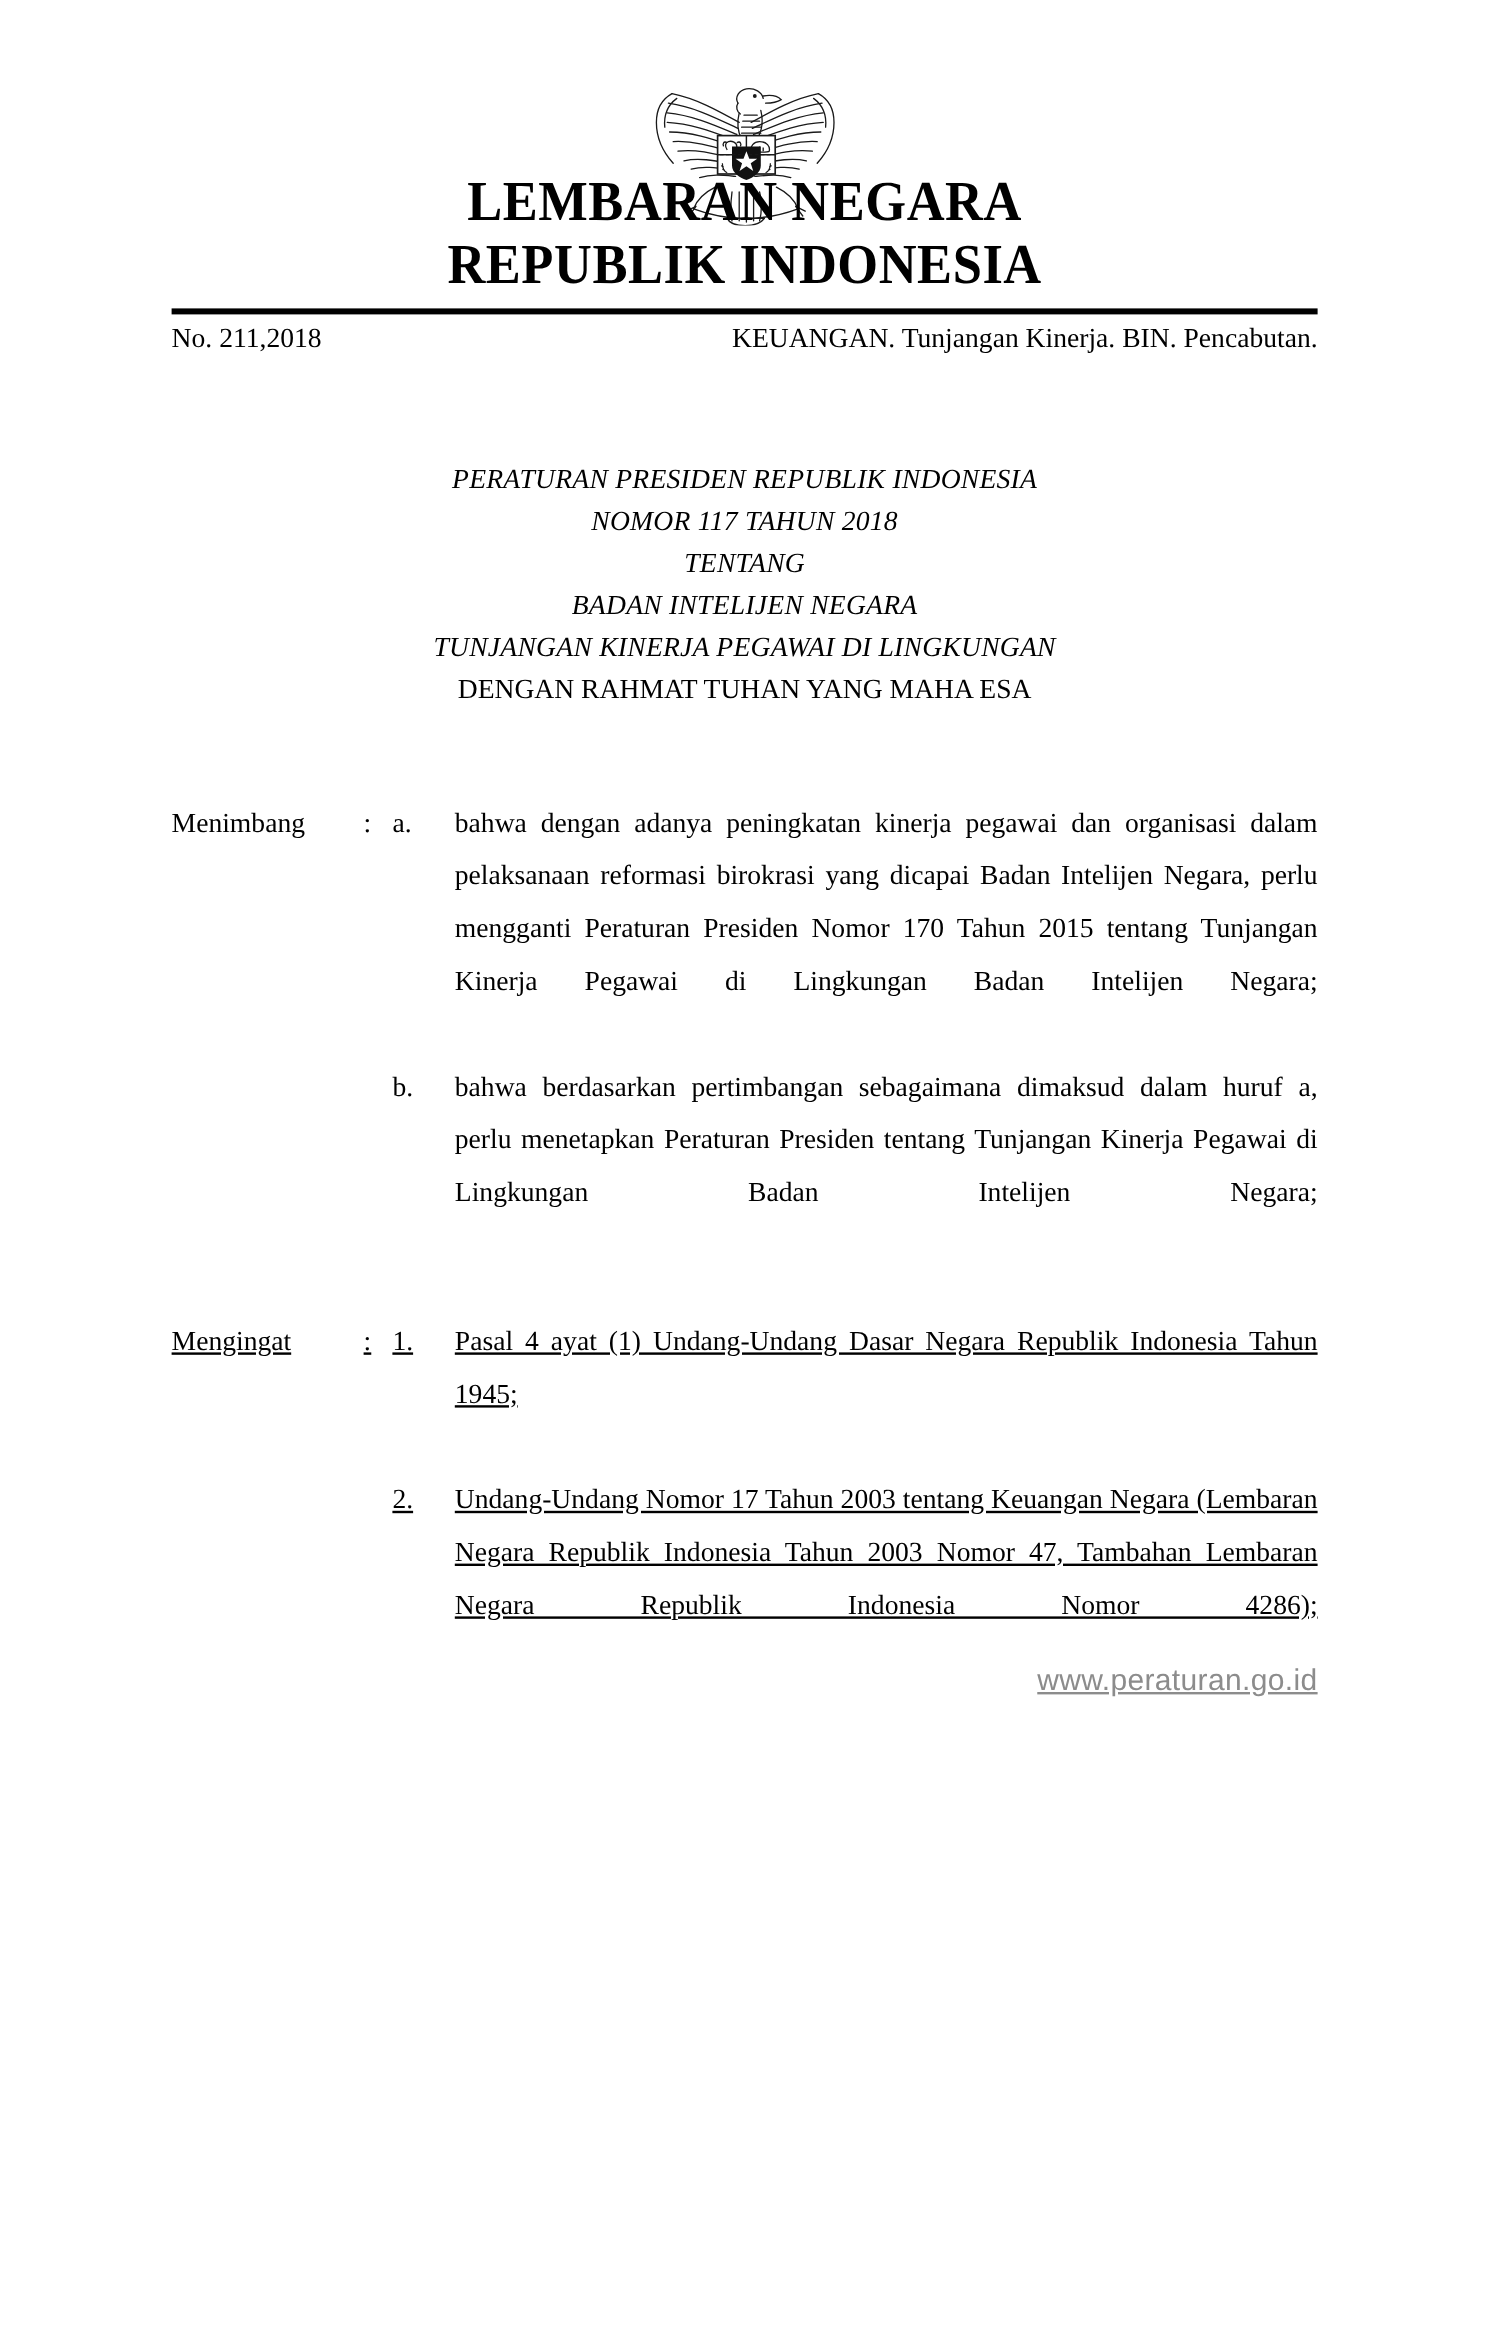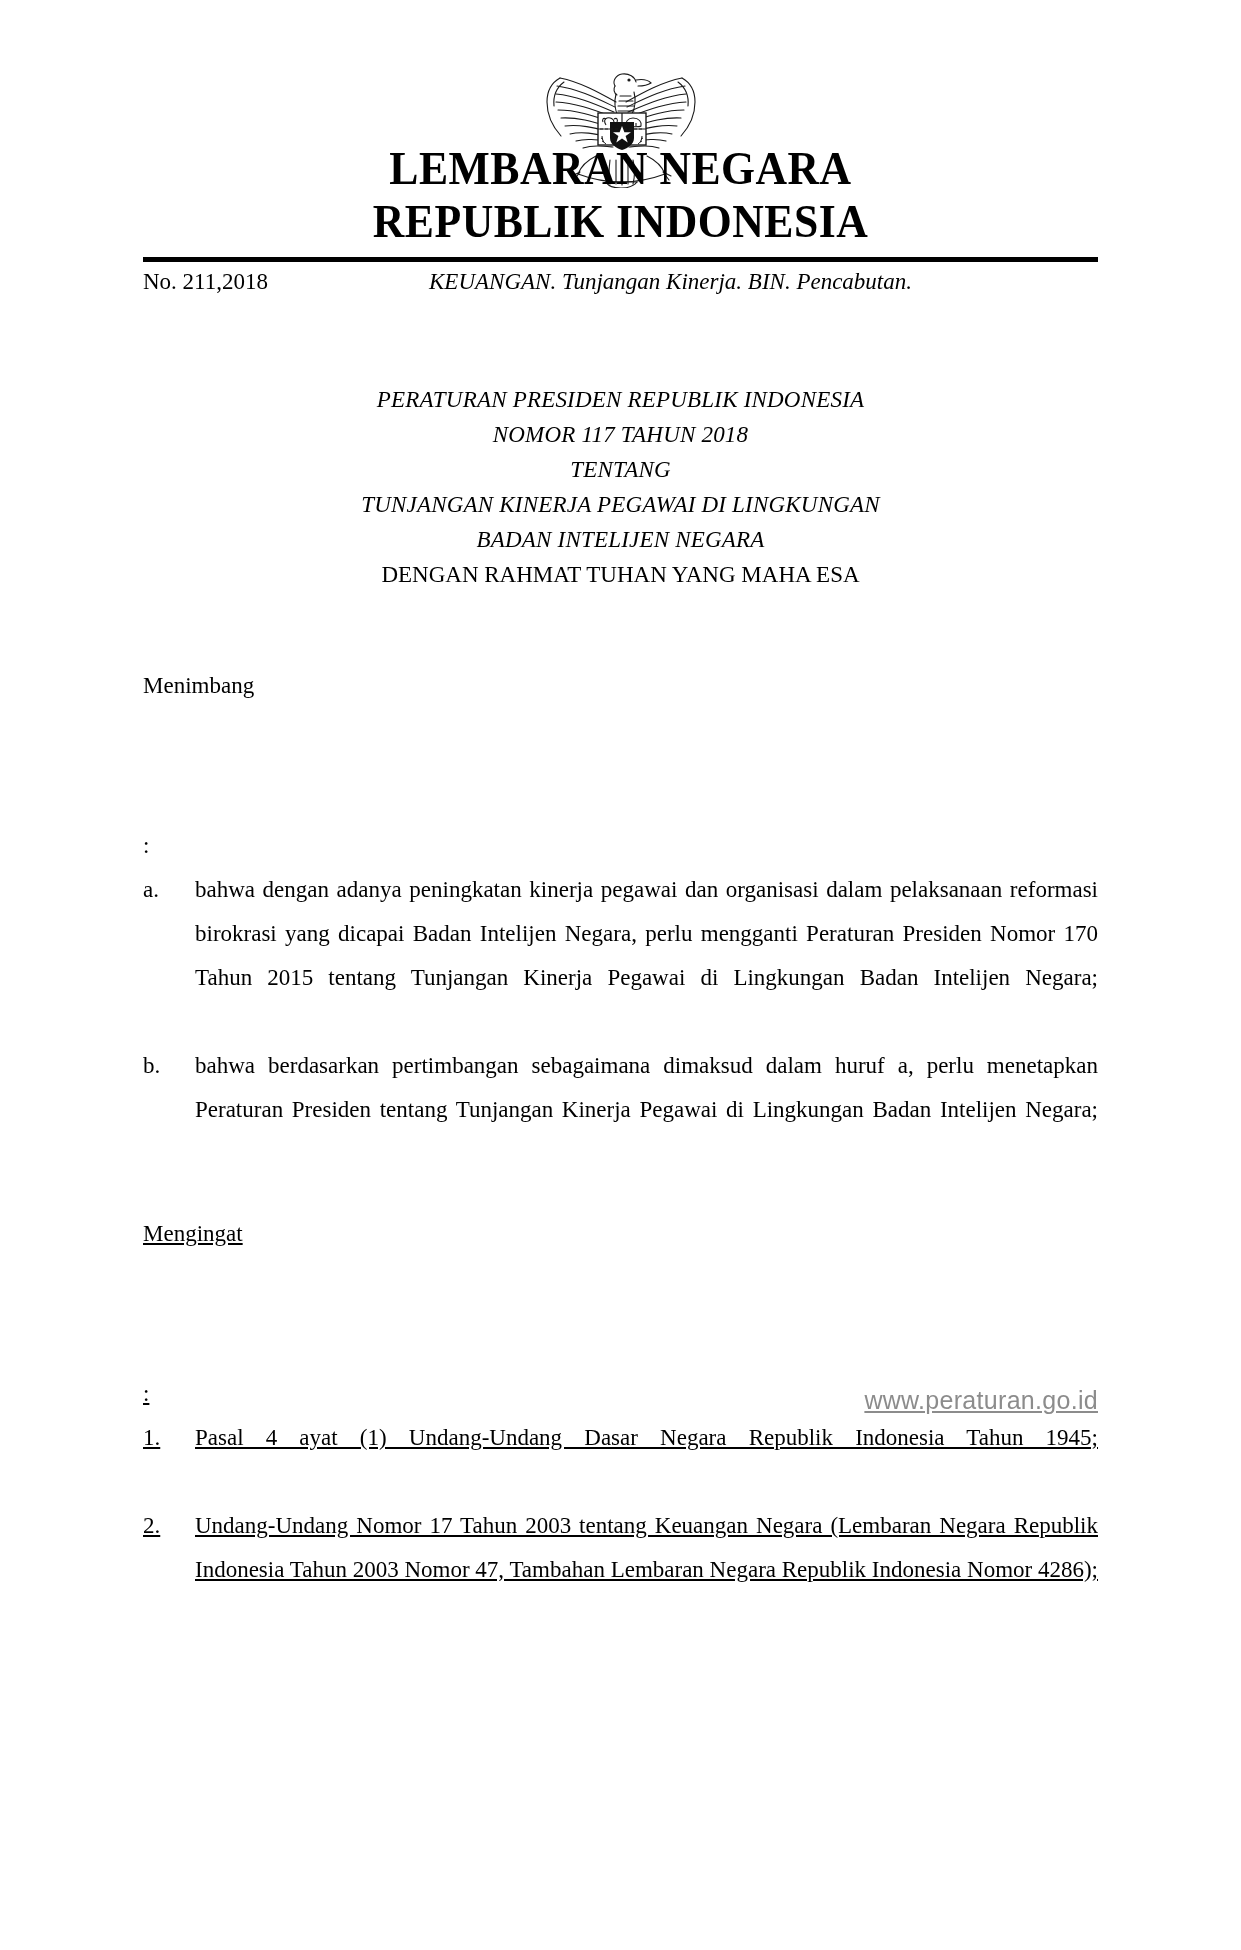--- a/index.html
+++ b/index.html
@@ -69,23 +69,22 @@
   .ln-no {
     position: absolute;
     left: 0;
     top: 0;
   }
   .ln-subject {
     position: absolute;
     left: 0;
     right: 0;
     top: 0;
-    text-align: center;
+    text-align: right;
     padding-left: 100px;
-    font-style: italic;
   }
 
   
   .title-block {
     text-align: center;
     margin-top: 76px;
     font-size: 23px;
     line-height: 35px;
     letter-spacing: 0.2px;
     font-style: italic;
@@ -106,21 +105,20 @@
 
   
   .clauses {
     margin-top: 72px;
   }
   .clause-group {
     display: flex;
     align-items: flex-start;
     font-size: 23px;
     line-height: 44px;
-    flex-direction: column;
   }
   .clause-group + .clause-group {
     margin-top: 36px;
     text-decoration: underline;
   }
   .clause-label {
     width: 160px;
     flex: 0 0 160px;
     white-space: nowrap;
   }
@@ -256,22 +254,22 @@
 
   <div class="ln-row">
     <span class="ln-no">No. 211,2018</span>
     <span class="ln-subject">KEUANGAN. Tunjangan Kinerja. BIN. Pencabutan.</span>
   </div>
 
   <div class="title-block">
     <div class="tl">PERATURAN PRESIDEN REPUBLIK INDONESIA</div>
     <div class="tl">NOMOR 117 TAHUN 2018</div>
     <div class="tl">TENTANG</div>
+    <div class="tl">BADAN INTELIJEN NEGARA</div>
     <div class="tl">TUNJANGAN KINERJA PEGAWAI DI LINGKUNGAN</div>
-    <div class="tl">BADAN INTELIJEN NEGARA</div>
   </div>
 
   <div class="invocation">DENGAN RAHMAT TUHAN YANG MAHA ESA</div>
 
 
   <div class="clauses">
 
     <div class="clause-group">
       <div class="clause-label">Menimbang</div>
       <div class="clause-colon">:</div>

